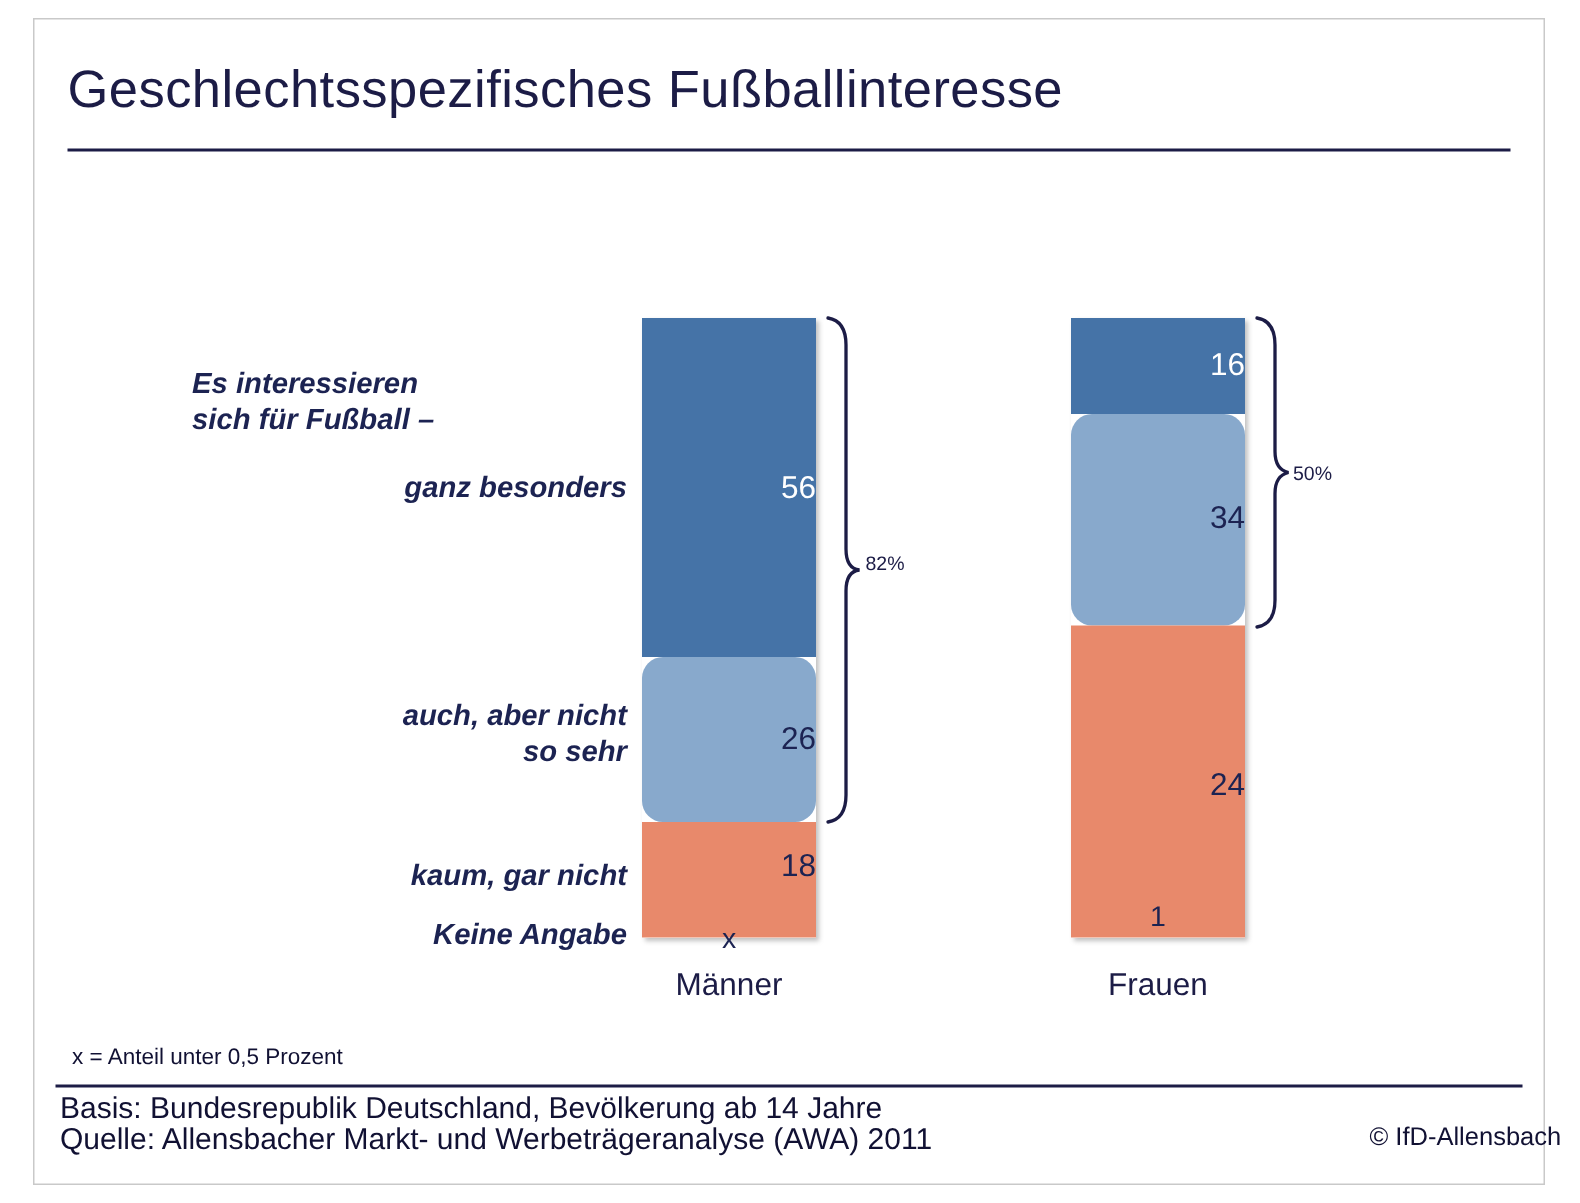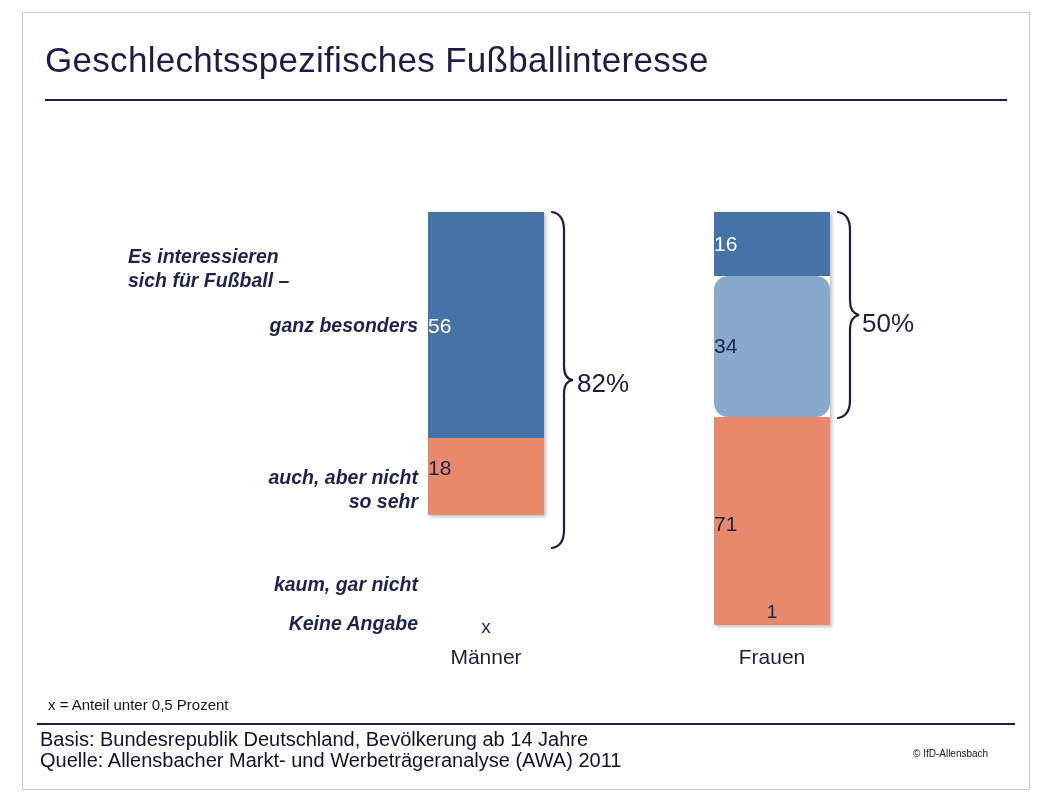--- a/index.html
+++ b/index.html
@@ -73,21 +73,21 @@
   }
   .seg {
     position: relative;
     width: 100%;
     box-sizing: border-box;
   }
   .seg-val {
     position: absolute;
     left: 0;
     width: 100%;
-    text-align: left;
+    text-align: right;
     font-size: 21px;
     font-weight: 400;
   }
   .seg-dark  { background: #4573a7; }
   .seg-light { background: #88a9cc; border-radius: 14px; }
   .seg-salmon{ background: #e8896b; }
   .val-white { color: #ffffff; }
   .val-navy  { color: #1c2352; }
 
   .axis-label {
@@ -99,21 +99,21 @@
   }
   .outside-val {
     position: absolute;
     text-align: center;
     width: 116px;
     font-size: 19px;
     color: #1c2352;
   }
   .brace-pct {
     position: absolute;
-    font-size: 26px;
+    font-size: 13px;
     color: #1c1c46;
     white-space: nowrap;
   }
   .brace-svg {
     position: absolute;
   }
   
   .footnote {
     position: absolute;
     font-size: 15px;
@@ -126,21 +126,21 @@
   }
   .source-line {
     position: absolute;
     font-size: 20px;
     color: #111133;
     line-height: 21px;
     white-space: pre-line;
   }
   .copyright {
     position: absolute;
-    font-size: 10px;
+    font-size: 17px;
     color: #111133;
     white-space: nowrap;
   }
 </style>
 </head>
 <body>
 
 <div id="slide">
 
   <div class="slide-frame"></div>
@@ -153,41 +153,44 @@
   <div class="cat-label right-align" id="lbl-ganz">ganz besonders</div>
   <div class="cat-label right-align" id="lbl-auch">auch, aber nicht
 so sehr</div>
   <div class="cat-label right-align" id="lbl-kaum">kaum, gar nicht</div>
   <div class="cat-label right-align" id="lbl-keine">Keine Angabe</div>
 
   <div class="bar" id="bar-maenner" style="left:428px; top:212px;">
     <div class="seg seg-dark" style="height:226px;">
       <div class="seg-val val-white" style="top:102px;">56</div>
     </div>
+    <div class="seg seg-light" style="height:110px;">
+      <div class="seg-val val-navy" style="top:43px;">26</div>
+    </div>
     <div class="seg seg-salmon" style="height:77px;">
       <div class="seg-val val-navy" style="top:18px;">18</div>
     </div>
   </div>
   <div class="outside-val" style="left:428px; top:616px;">x</div>
   <div class="axis-label" style="left:386px; top:645px;">Männer</div>
 
   <svg class="brace-svg" style="left:548px; top:208px;" width="28" height="344" viewBox="0 0 28 344">
     <path d="M4 4 Q16 6 16 22 L16 158 Q16 171 25 172 Q16 173 16 186 L16 322 Q16 338 4 340" fill="none" stroke="#1c1c46" stroke-width="2.2" stroke-linecap="round"></path>
   </svg>
   <div class="brace-pct" style="left:577px; top:368px;">82%</div>
 
   <div class="bar" id="bar-frauen" style="left:714px; top:212px;">
     <div class="seg seg-dark" style="height:64px;">
       <div class="seg-val val-white" style="top:20px;">16</div>
     </div>
     <div class="seg seg-light" style="height:141px;">
       <div class="seg-val val-navy" style="top:58px;">34</div>
     </div>
     <div class="seg seg-salmon" style="height:208px;">
-      <div class="seg-val val-navy" style="top:95px;">71</div>
+      <div class="seg-val val-navy" style="top:95px;">24</div>
     </div>
   </div>
   <div class="outside-val" style="left:714px; top:601px;">1</div>
   <div class="axis-label" style="left:672px; top:645px;">Frauen</div>
 
   <svg class="brace-svg" style="left:834px; top:208px;" width="28" height="214" viewBox="0 0 28 214">
     <path d="M4 4 Q16 6 16 22 L16 93 Q16 105 25 107 Q16 109 16 121 L16 192 Q16 208 4 210" fill="none" stroke="#1c1c46" stroke-width="2.2" stroke-linecap="round"></path>
   </svg>
   <div class="brace-pct" style="left:862px; top:308px;">50%</div>
 

